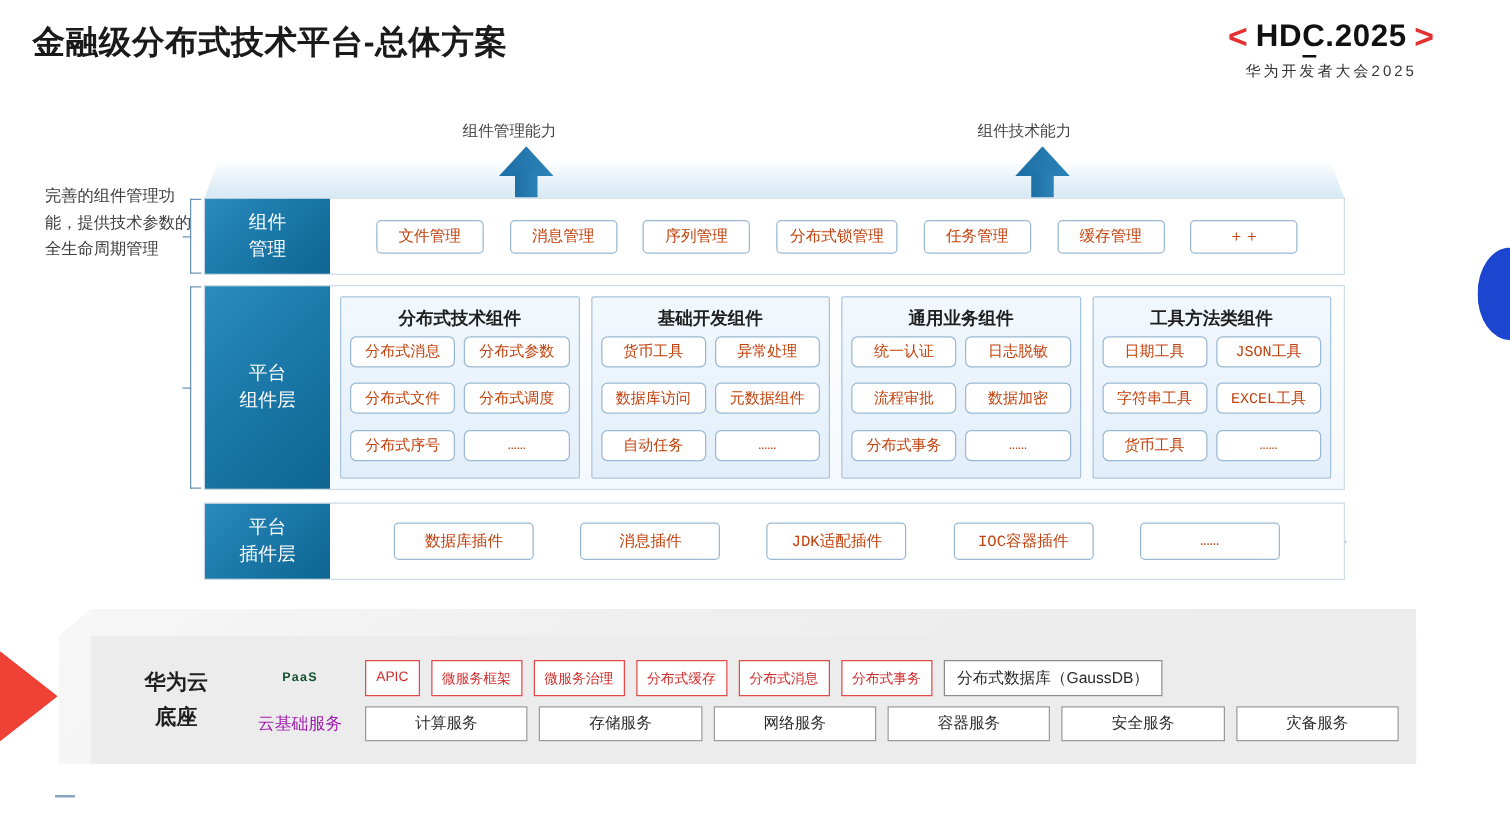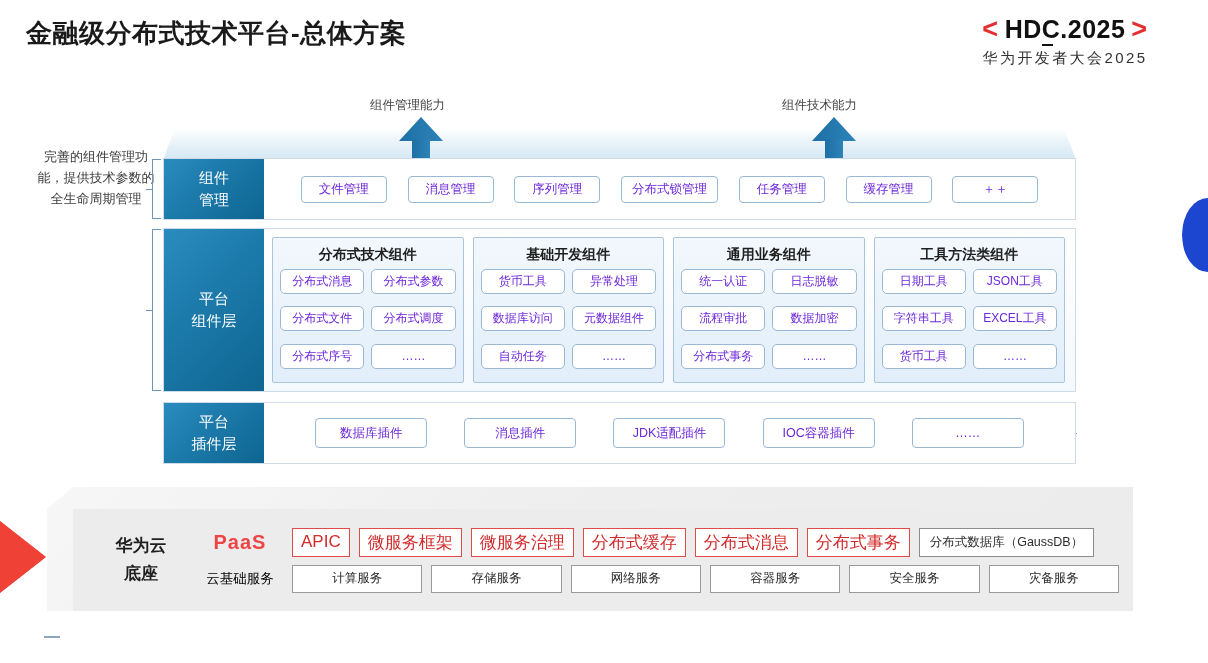--- a/index.html
+++ b/index.html
@@ -21,21 +21,21 @@
   .hdc-main {
     font-size: 25px; font-weight: bold; color: #111; letter-spacing: 0.5px;
     white-space: nowrap; display:flex; align-items:center; justify-content:center; gap:6px;
   }
   .hdc-brk { color: #e33131; font-size: 27px; font-weight: bold; }
   .hdc-text { position: relative; }
   .hdc-text .under {
     position: absolute; left: 37px; bottom: -2px; width: 11px; height: 2px; background:#111;
   }
   .hdc-sub {
-    font-size: 15px; color: #333; letter-spacing: 2.4px; margin-top: 4px;
+    font-size: 12px; color: #333; letter-spacing: 2.4px; margin-top: 4px;
     white-space: nowrap;
   }
 
   
   .red-wedge {
     position: absolute; left: 0; top: 521px; width: 46px; height: 72px;
     background: #ef4136;
     clip-path: polygon(0% 0%, 100% 50%, 0% 100%);
     border-radius: 0 0 0 0;
   }
@@ -66,21 +66,21 @@
     background: linear-gradient(to right,#1d6fa5,#2c83b8);
     clip-path: polygon(50% 0, 100% 100%, 0 100%);
   }
   .arrow-label {
     position: absolute; font-size: 12.5px; color: #444; white-space: nowrap;
   }
 
   
   .side-note {
     position: absolute; width: 120px; font-size: 13px; line-height: 21px;
-    color: #3c3c3c; text-align: center;
+    color: #3c3c3c; 
   }
   .bracket {
     position: absolute; width: 9px; border-left: 1.3px solid #6e93b5;
     border-top: 1.3px solid #6e93b5; border-bottom: 1.3px solid #6e93b5;
   }
   .bracket .tick {
     position: absolute; left: -7px; top: 50%; width: 7px; height: 1.3px; background:#6e93b5;
   }
   .bracket.right {
     border-left: none; border-right: 1.3px solid #6e93b5;
@@ -97,22 +97,22 @@
     background: linear-gradient(135deg, #2a8cbe 0%, #1d7bac 40%, #0e6590 100%);
     color: #ffffff; font-size: 15px; line-height: 22px;
     display: flex; flex-direction: column; align-items: center; justify-content: center;
     text-align: center;
   }
   .layer-body { flex: 1; display: flex; align-items: center; }
 
   
   .chip {
     border: 1px solid #9ab9d4; border-radius: 4px; background: #ffffff;
-    font-size: 12.5px; color: #6d28d9; display: flex; align-items: center;
-    justify-content: center; text-align: center;
+    font-size: 12.5px; color: #c2410c; display: flex; align-items: center;
+    justify-content: center; text-align: center; font-family: Liberation Mono, monospace;
   }
 
   
   #row-compmgmt { left: 163px; top: 158px; width: 913px; height: 62px; }
   #row-compmgmt .layer-body { justify-content: space-evenly; padding: 0 16px; }
   #row-compmgmt .chip { height: 27px; min-width: 86px; padding: 0 10px; }
 
   
   #row-platform {
     left: 163px; top: 228px; width: 913px; height: 164px;
@@ -153,25 +153,25 @@
   }
   .base-title {
     width: 92px; flex: 0 0 92px; text-align: center; font-size: 17px; font-weight: bold;
     color: #1f1f1f; line-height: 28px;
   }
   .base-rows { flex: 1; display: flex; flex-direction: column; gap: 8px; }
   .base-row { display: flex; align-items: center; gap: 9px; }
   .base-rowlabel {
     width: 86px; flex: 0 0 86px; text-align: center; font-size: 15px; white-space: nowrap;
   }
-  .base-rowlabel.paas { color: #ef4444; font-weight: bold; letter-spacing: 1px; font-size: 20px; }
-  .base-rowlabel.basic { color: #000000; font-size: 13.5px; text-align: center; }
+  .base-rowlabel.paas { color: #14532d; font-weight: bold; letter-spacing: 1px; font-size: 10px; }
+  .base-rowlabel.basic { color: #a21caf; font-size: 13.5px; text-align: center; }
   .chip-red {
     border: 1.5px solid #e24a4a; background:#ffffff; color:#d32b2b;
-    height: 29px; font-size: 17px; display:flex; align-items:center; justify-content:center;
+    height: 29px; font-size: 11px; display:flex; align-items:center; justify-content:center;
     padding: 0 8px; white-space: nowrap;
   }
   .chip-gray {
     border: 1.5px solid #8c8c8c; background:#ffffff; color:#2b2b2b;
     height: 29px; font-size: 12.5px; display:flex; align-items:center; justify-content:center;
     padding: 0 10px; white-space: nowrap;
   }
   .chip-svc {
     border: 1px solid #9a9a9a; background:#ffffff; color:#2b2b2b;
     height: 28px; font-size: 12.5px; flex:1;

